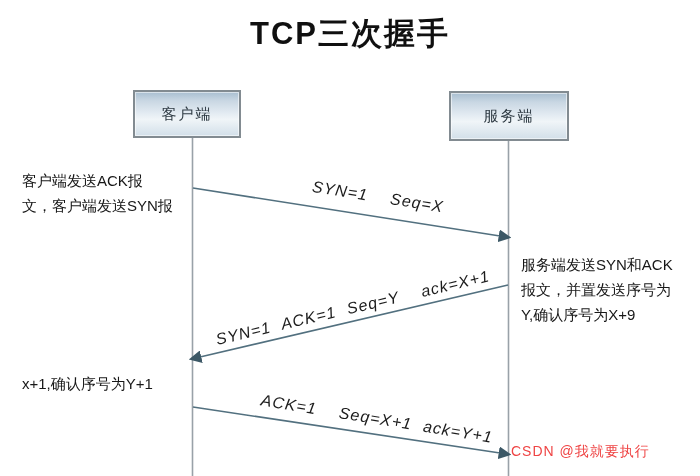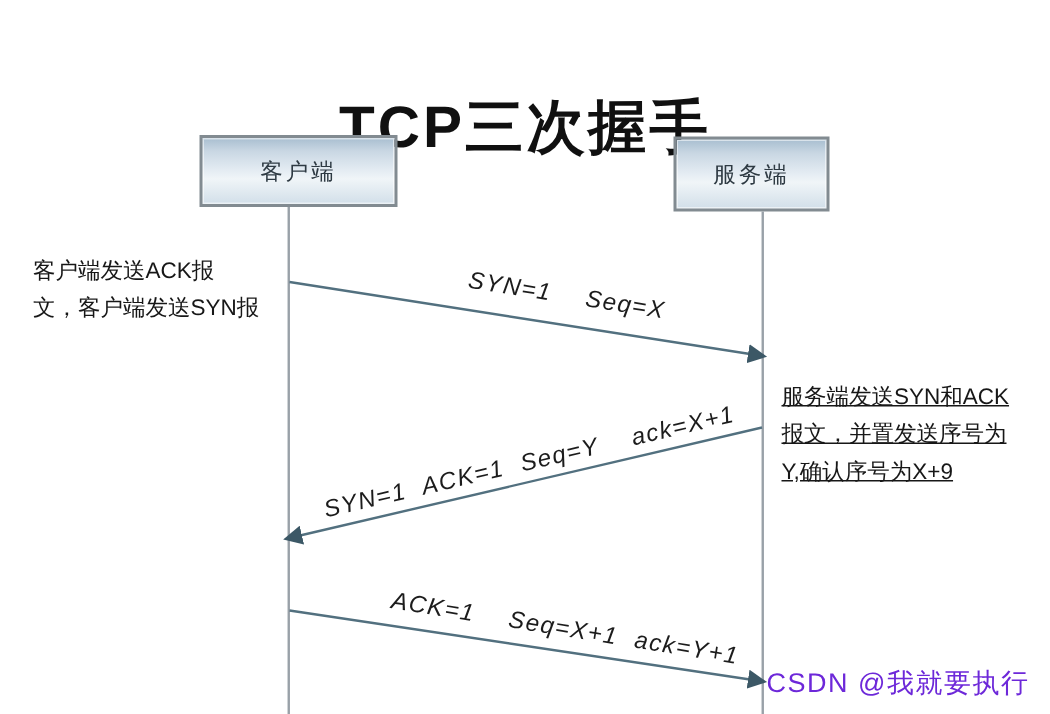--- a/index.html
+++ b/index.html
@@ -2,48 +2,48 @@
 <html><head>
 <meta charset="utf-8">
 <style>
   html,body{margin:0;padding:0;background:#fff;}
   .stage{
     position:relative;width:700px;height:476px;background:#ffffff;overflow:hidden;
     font-family:"Liberation Sans","DejaVu Sans",sans-serif;color:#141414;
   }
   .title{
     position:absolute;top:13px;left:0;width:100%;text-align:center;
-    font-size:39px;font-weight:600;letter-spacing:2px;color:#101010;margin-top:45px;
+    font-size:31px;font-weight:600;letter-spacing:2px;color:#101010;
   }
   .actor-box{
     position:absolute;box-sizing:border-box;border:2px solid #828b91;
     background:linear-gradient(180deg,#a8bed0 0%,#c9d7e3 20%,#e3ebf2 48%,#f0f5f8 62%,#d2dfe9 100%);
     display:flex;align-items:center;justify-content:center;
     font-size:15px;color:#2e3a43;letter-spacing:2px;
     box-shadow:inset 0 0 0 1px rgba(255,255,255,.55);
   }
-  .box-client{left:133px;top:90px;width:132px;height:48px;text-align:right;}
-  .box-server{left:449px;top:91px;width:104px;height:50px;}
+  .box-client{left:133px;top:90px;width:108px;height:48px;text-align:right;}
+  .box-server{left:449px;top:91px;width:120px;height:50px;}
   .overlay{position:absolute;left:0;top:0;width:700px;height:476px;pointer-events:none;}
   .lifeline{stroke:#99a1a8;stroke-width:1.6;}
   .msg{stroke:#52707f;stroke-width:1.6;fill:none;}
   .msg-label{
     font-family:"Liberation Sans","DejaVu Sans",sans-serif;
     font-style:italic;font-size:16px;fill:#1c1c1c;
     letter-spacing:1px;word-spacing:6px;white-space:pre;
   }
   .note{
     position:absolute;font-size:15px;line-height:25px;color:#171717;
     white-space:nowrap;
   }
   .note-client-syn{left:22px;top:168px;}
-  .note-server-synack{left:521px;top:252px;text-decoration:underline;}
+  .note-server-synack{left:521px;top:252px;}
   .note-client-ack{left:22px;top:371px;}
   .watermark{
-    position:absolute;left:511px;top:443px;font-size:18px;color:#6d28d9;
+    position:absolute;left:511px;top:443px;font-size:14px;color:#ef4444;
     letter-spacing:1px;white-space:nowrap;
   }
 </style>
 </head>
 <body>
 
 <div class="stage">
 
   <div class="title">TCP三次握手</div>
 
@@ -78,17 +78,18 @@
     <div>文，客户端发送SYN报</div>
   </div>
 
   <div class="note note-server-synack">
     <div>服务端发送SYN和ACK</div>
     <div>报文，并置发送序号为</div>
     <div>Y,确认序号为X+9</div>
   </div>
 
   <div class="note note-client-ack">
+    <div>x+1,确认序号为Y+1</div>
   </div>
 
   <div class="watermark">CSDN @我就要执行</div>
 
 </div>
 
 </body></html>

